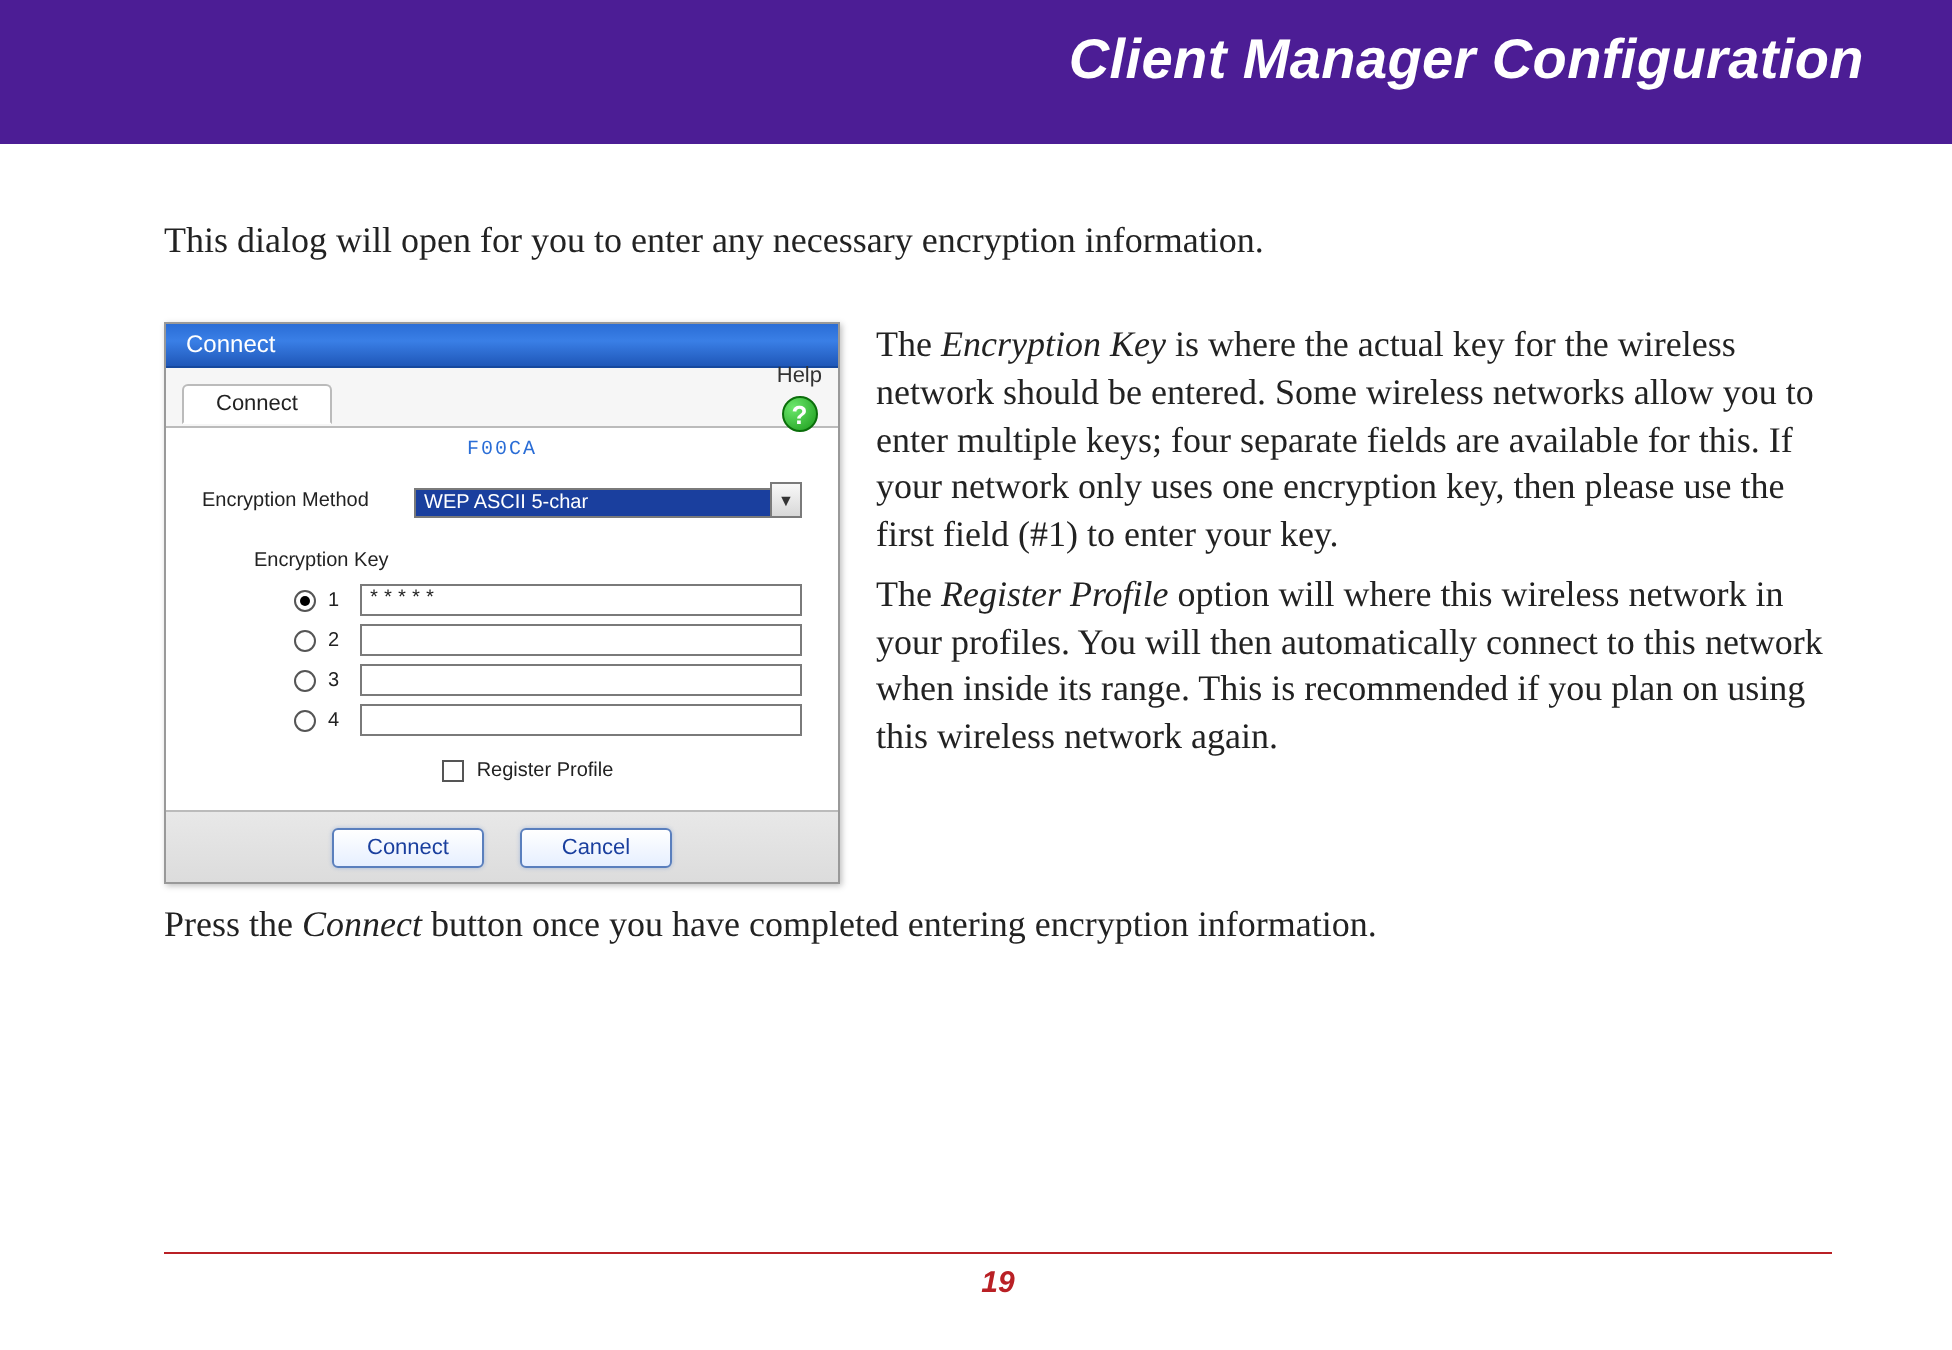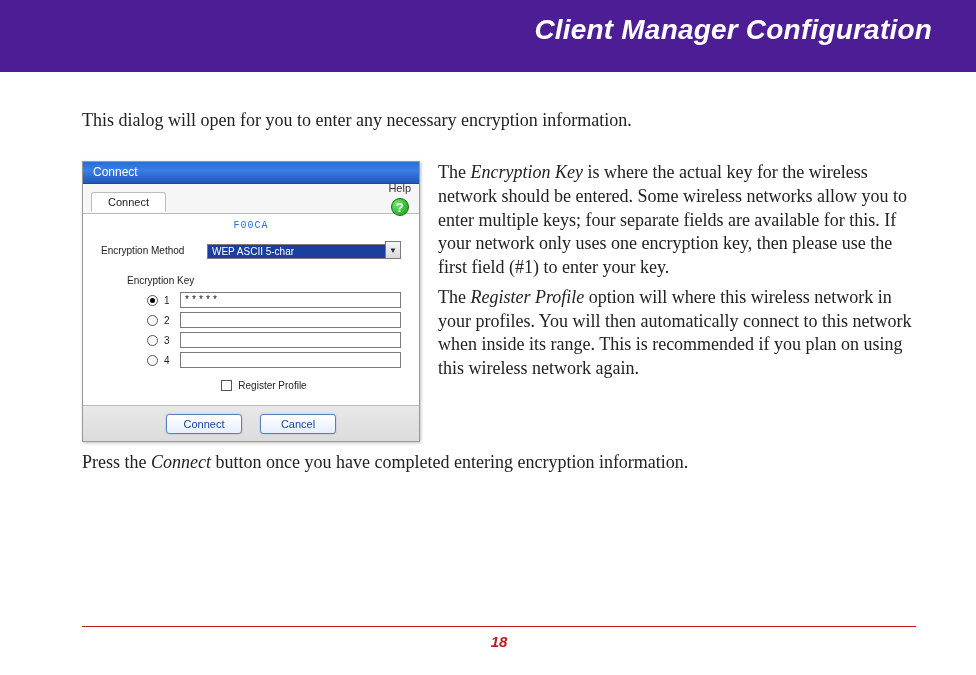--- a/index.html
+++ b/index.html
@@ -318,14 +318,14 @@
       </p>
     </div>
   </div>
 
   <p class="outro">
     <span>Press the </span><em>Connect</em><span> button once you have completed entering encryption information.</span>
   </p>
 </div>
 
 <div class="page-footer">
-  <span class="page-num">18</span>
+  <span class="page-num">19</span>
 </div>
 
 </body></html>

